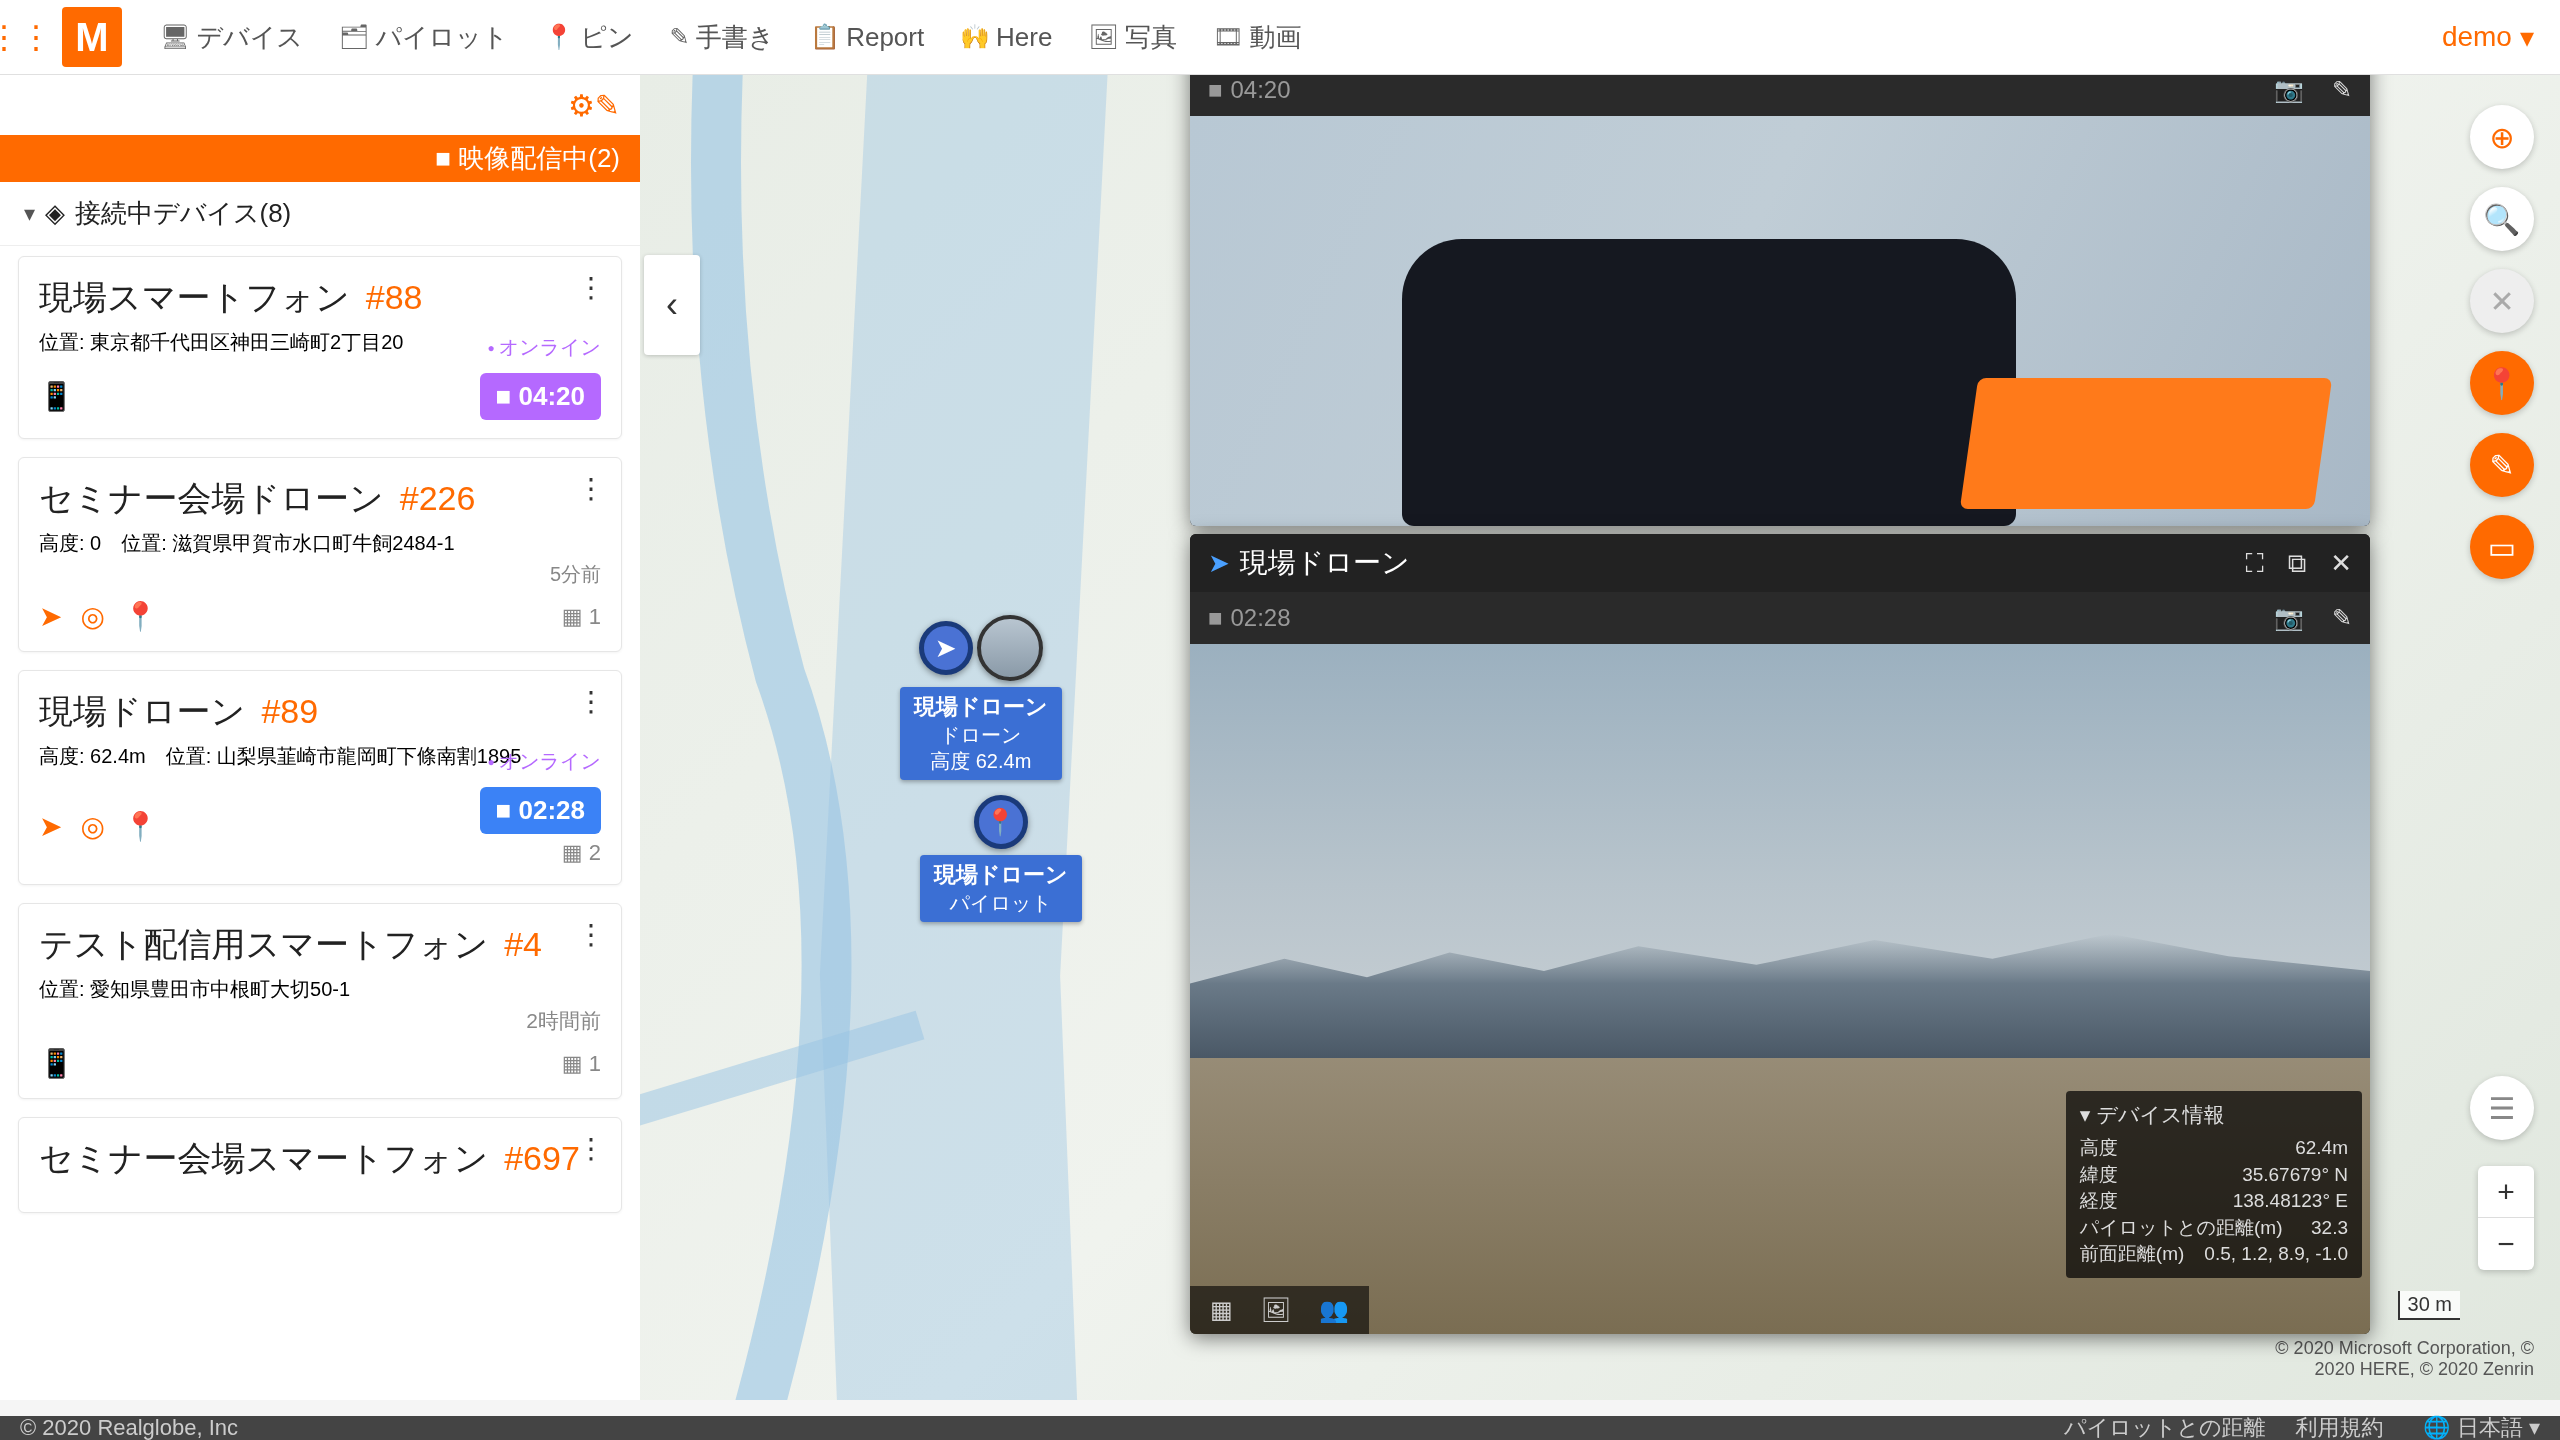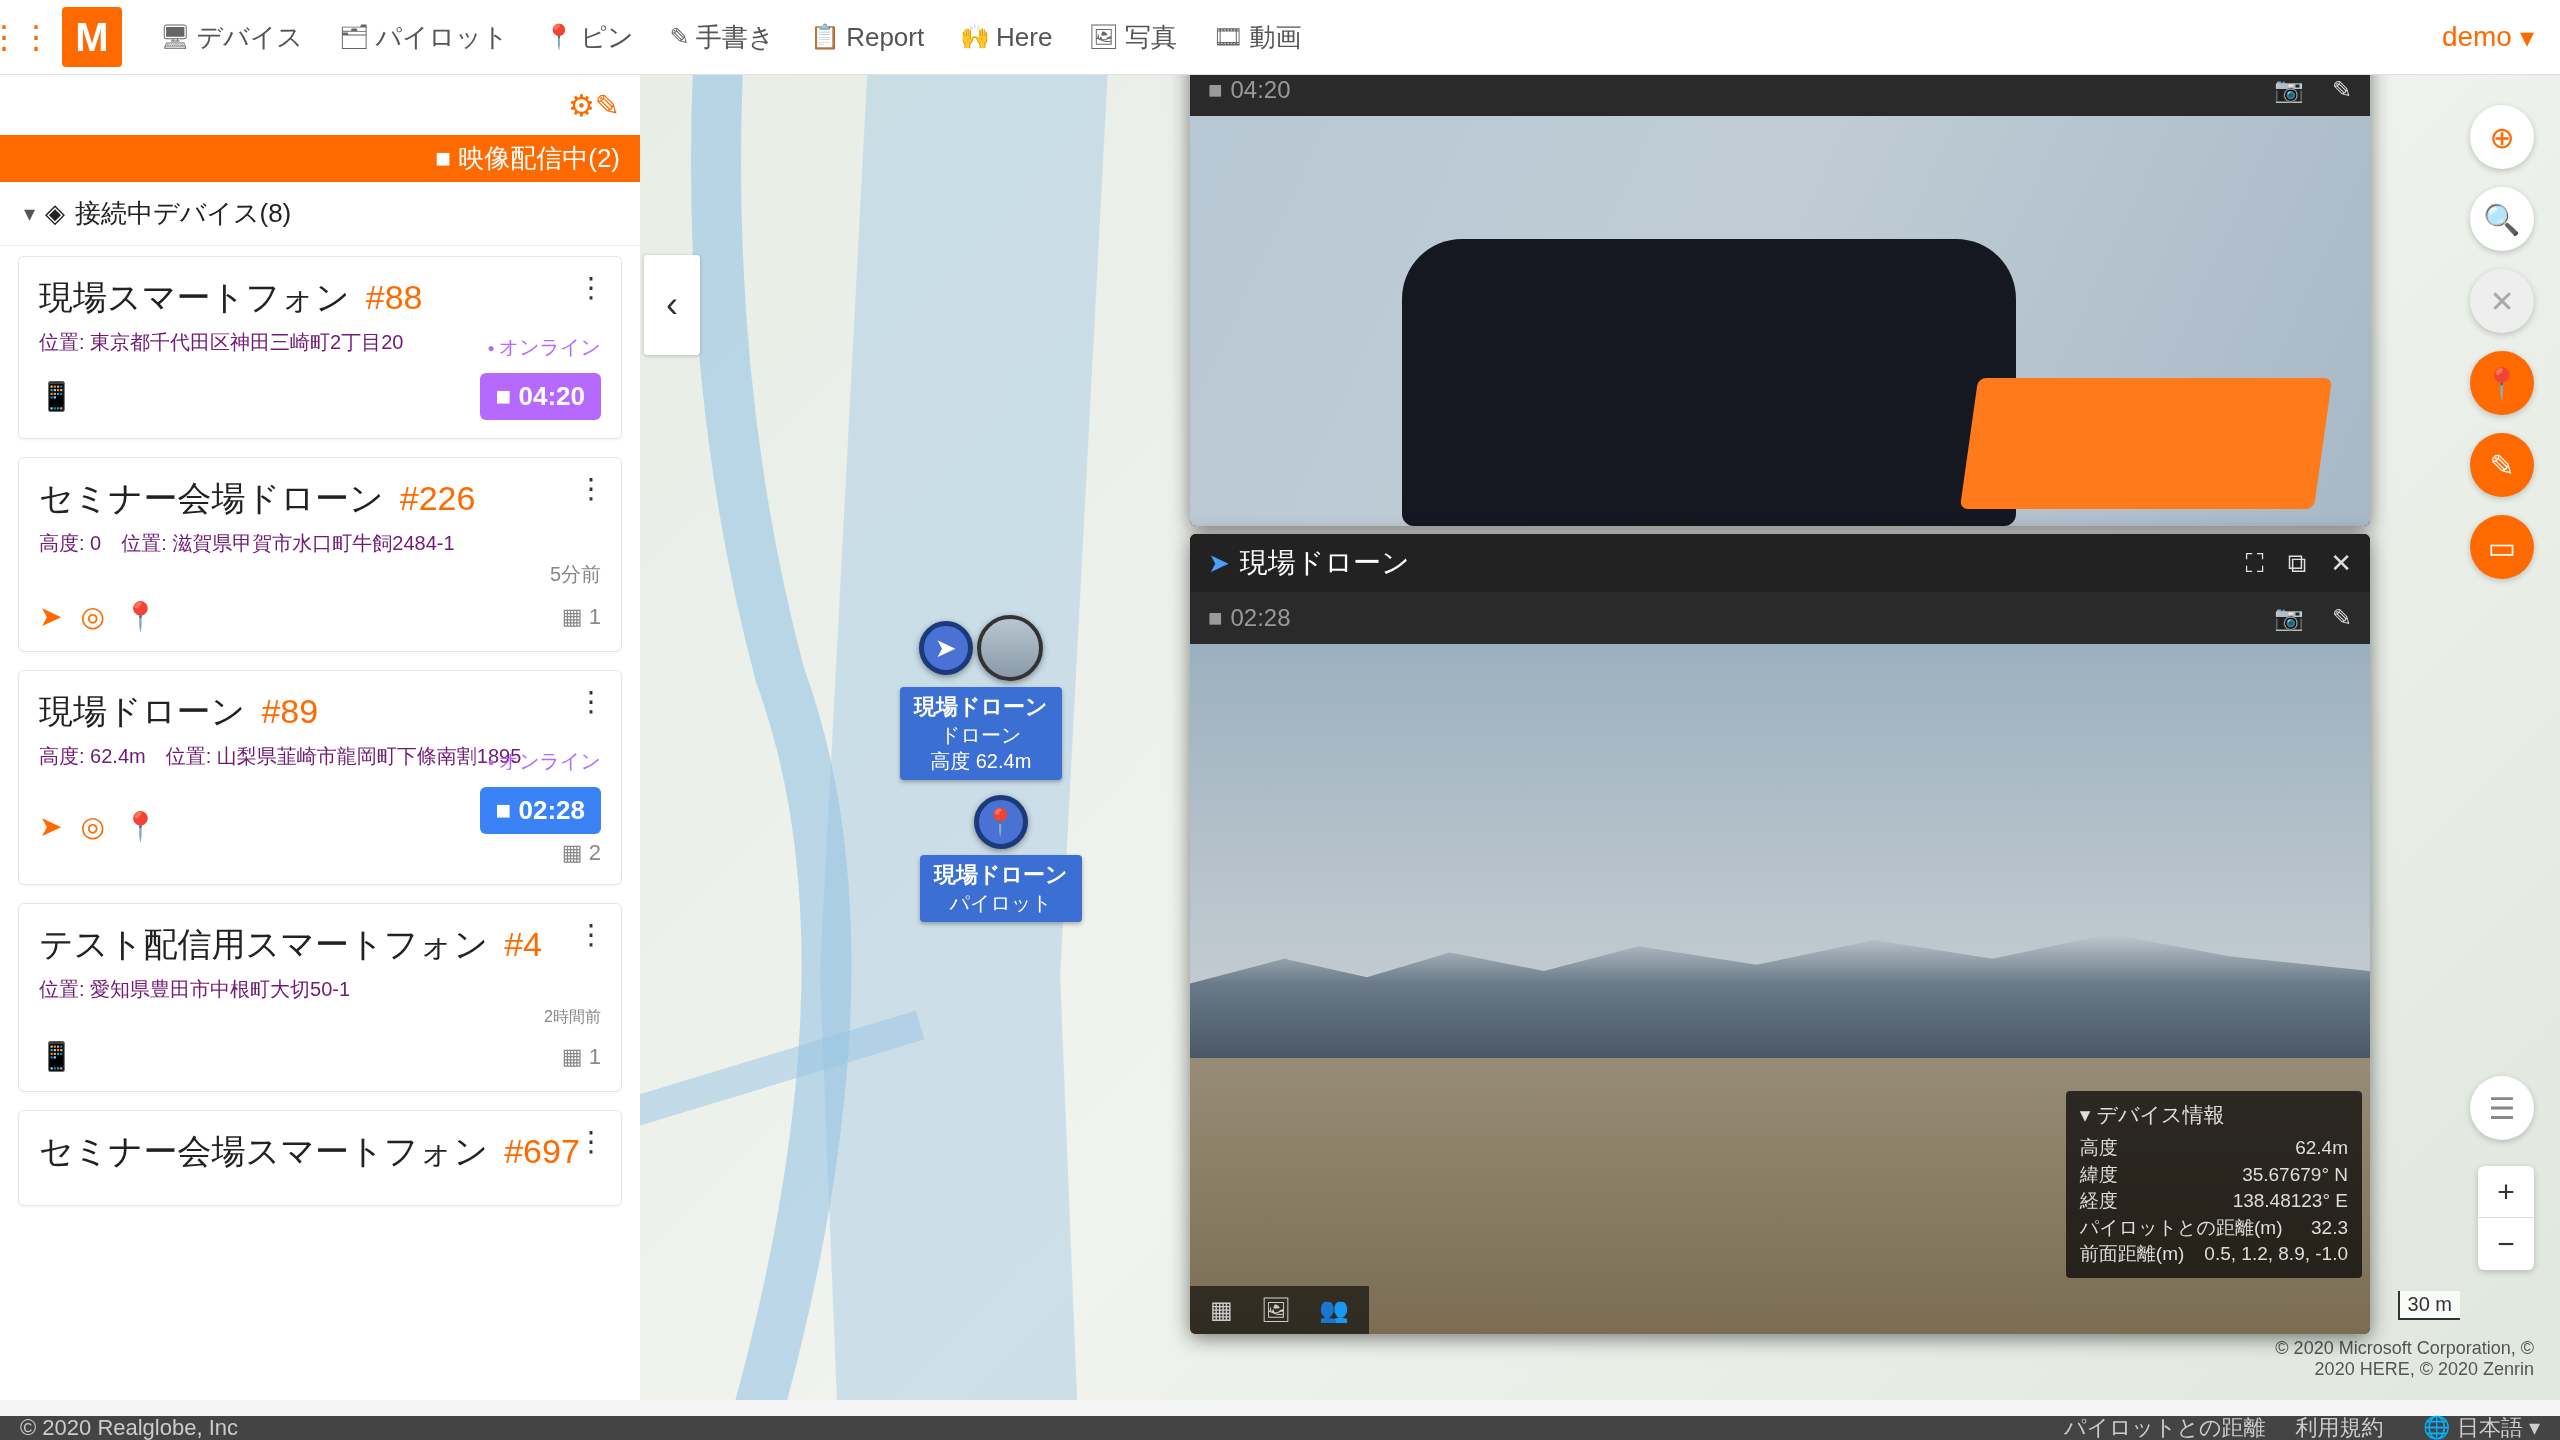--- a/index.html
+++ b/index.html
@@ -23,21 +23,21 @@
 .sb-header .chev { color: #555; font-size: 22px; }
 .sb-scroll { flex: 1; overflow-y: auto; padding: 10px 18px 10px 18px; }
 .sb-scroll::-webkit-scrollbar { width: 18px; }
 .sb-scroll::-webkit-scrollbar-thumb { background: #ccc; border-radius: 9px; }
 
 .card { background: #fff; border: 1px solid #e6e6e6; border-radius: 6px; padding: 18px 20px; margin-bottom: 18px; box-shadow: 0 1px 3px rgba(0,0,0,0.05); position: relative; }
 .card .row1 { display: flex; align-items: baseline; gap: 16px; }
 .card .title { font-size: 34px; color: #222; }
 .card .hash { font-size: 34px; color: #ff6a00; }
 .card .menu { position: absolute; right: 16px; top: 14px; font-size: 28px; color: #333; }
-.card .meta { font-size: 20px; color: #701a75; margin-top: 8px; }
+.card .meta { font-size: 20px; color: #000000; margin-top: 8px; }
 .card .online { color: #b569ff; font-size: 20px; display: inline-flex; align-items: center; gap: 4px; }
 .card .online::before { content: "●"; font-size: 12px; }
 .card .row3 { display: flex; align-items: center; justify-content: space-between; margin-top: 12px; }
 .card .icons { display: flex; gap: 18px; font-size: 28px; color: #ff6a00; }
 .card .icons .dev { color: #ff6a00; }
 .card .badge { background: #b569ff; color: #fff; padding: 8px 16px; border-radius: 6px; font-size: 26px; display: flex; align-items: center; gap: 6px; font-weight: bold; }
 .card .badge.blue { background: #3b82f6; margin-left: 8px; }
 .card .right-small { font-size: 22px; color: #888; display: flex; align-items: center; gap: 6px; }
 .card .right-stack { display: flex; flex-direction: column; align-items: flex-end; gap: 6px; }
 
@@ -199,21 +199,21 @@
           </div>
         </div>
       </div>
       <div class="card">
         <div class="row1">
           <span class="title">テスト配信用スマートフォン</span> 
           <span class="hash">#4</span>
         </div>
         <span class="menu">⋮</span>
         <div class="meta">位置: 愛知県豊田市中根町大切50-1</div>
-        <div style="text-align:right;font-size:16px;color:#888;margin-top:4px">2時間前</div>
+        <div style="text-align:right;font-size:21px;color:#888;margin-top:4px">2時間前</div>
         <div class="row3">
           <div class="icons">
             <span class="dev">📱</span>
           </div>
           <div class="right-stack">
             <div class="right-small">▦ 1</div>
           </div>
         </div>
       </div>
       <div class="card">

